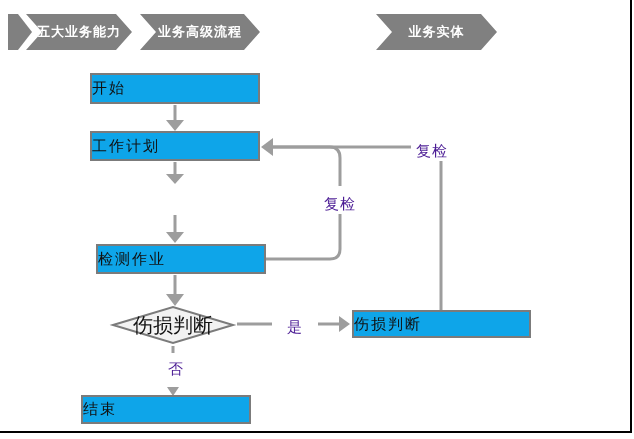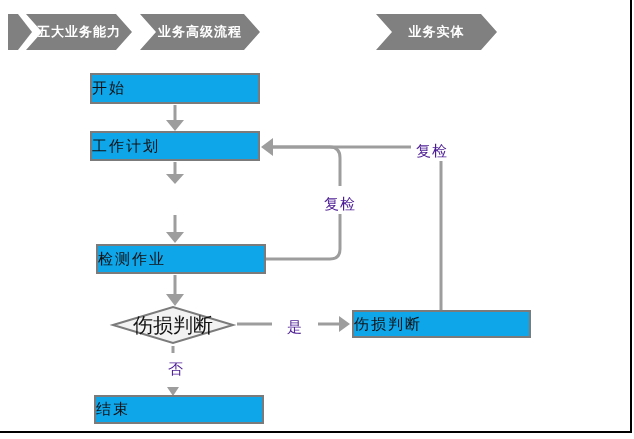--- a/index.html
+++ b/index.html
@@ -96,21 +96,21 @@
   </div>
 
   <div class="diamond-label" style="left:121px;top:312px;width:104px;height:26px;">
     <span>伤损判断</span>
   </div>
 
   <div class="node" style="left:352px;top:310px;width:179px;height:28px;">
     <span>伤损判断</span>
   </div>
 
-  <div class="node" style="left:94px;top:395px;width:170px;height:29px;">
+  <div class="node" style="left:81px;top:395px;width:170px;height:29px;">
     <span>结束</span>
   </div>
 
   <div class="flow-label" style="left:319px;top:186px;width:42px;height:28px;">
     <span>复检</span>
   </div>
 
   <div class="flow-label" style="left:411px;top:133px;width:42px;height:28px;">
     <span>复检</span>
   </div>

